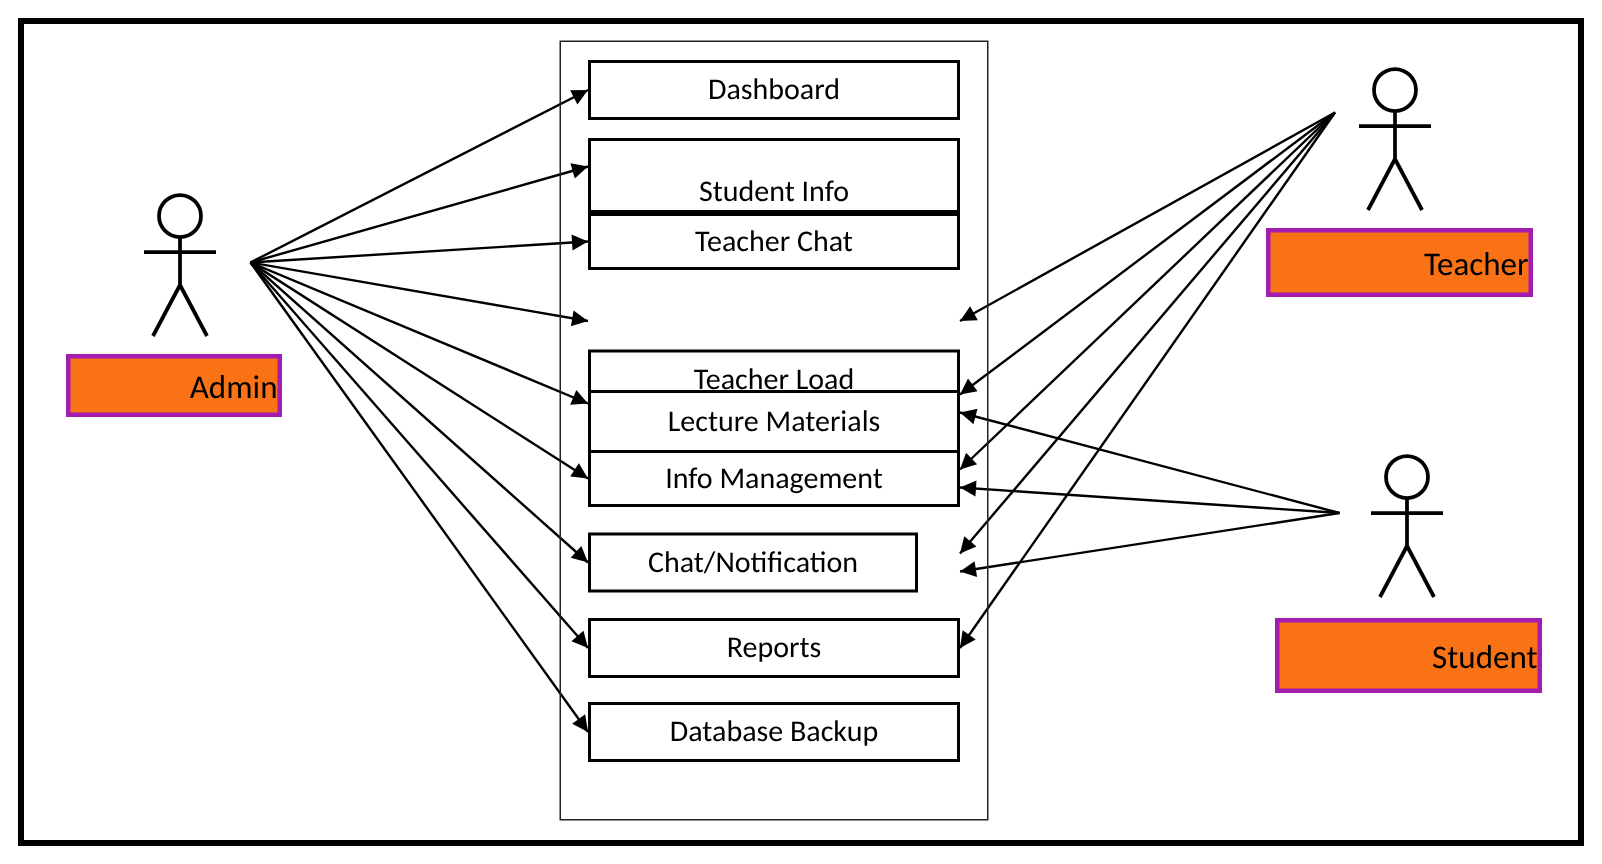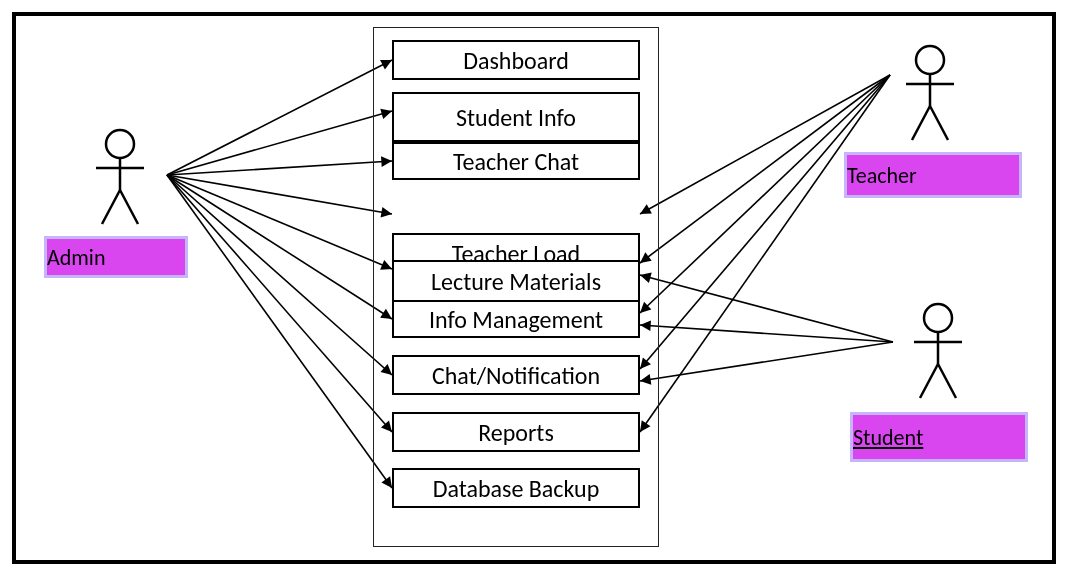--- a/index.html
+++ b/index.html
@@ -1,20 +1,20 @@
 <!DOCTYPE html>
 <html><head>
 <meta charset="utf-8">
 <style>
   html,body{margin:0;padding:0;background:#fff;font-family:Calibri,Arial,sans-serif}
   #stage{position:relative;width:1068px;height:576px}
   .outer-border{position:absolute;left:12px;top:12px;width:1044px;height:552px;border:4px solid #000;box-sizing:border-box}
   .system-box{position:absolute;border:1.5px solid #222;box-sizing:border-box}
-  .usecase{position:absolute;border:2px solid #000;box-sizing:border-box;display:flex;align-items:center;justify-content:center;font-size:24px;background:#fff}
-  .actor-label{position:absolute;border:3px solid #c4b5fd;box-sizing:border-box;display:flex;align-items:center;justify-content:flex-start;font-size:22px;background:#d946ef}
+  .usecase{position:absolute;border:2px solid #000;box-sizing:border-box;display:flex;align-items:center;justify-content:center;font-size:20px;background:#fff}
+  .actor-label{position:absolute;border:3px solid #a21caf;box-sizing:border-box;display:flex;align-items:center;justify-content:flex-end;font-size:22px;background:#f97316}
   svg{position:absolute;left:0;top:0}
 </style>
 </head>
 <body>
 
 <div id="stage">
   <div class="outer-border"></div>
 
   <svg id="svg" width="1068" height="576">
     <defs>
@@ -65,49 +65,49 @@
         </g>
       </g>
   </svg>
 
   <div class="system-box" id="system-box" style="left: 373px; top: 27px; width: 286px; height: 520px;"></div>
 
   <div id="usecases-layer">
       <div class="usecase" style="left: 392px; top: 40px; width: 248px; height: 40px;">
         <span>Dashboard</span>
       </div>
-      <div class="usecase" style="left: 392px; top: 92px; width: 248px; height: 50px;">
+      <div class="usecase" style="left: 392px; top: 92px; width: 248px; height: 50px; align-items: flex-end;">
         <span>Student Info</span>
       </div>
       <div class="usecase" style="left: 392px; top: 142px; width: 248px; height: 38px;">
         <span>Teacher Chat</span>
       </div>
       <div class="usecase" style="left: 392px; top: 194px; width: 248px; height: 40px; margin-top: 39px;">
         <span>Teacher Load</span>
       </div>
       <div class="usecase" style="left: 392px; top: 248px; width: 248px; height: 42px; margin-top: 12px;">
         <span>Lecture Materials</span>
       </div>
       <div class="usecase" style="left: 392px; top: 300px; width: 248px; height: 38px;">
         <span>Info Management</span>
       </div>
-      <div class="usecase" style="left: 392px; top: 355px; width: 248px; height: 40px;">
+      <div class="usecase" style="left: 392px; top: 355px; width: 220px; height: 40px;">
         <span>Chat/Notification</span>
       </div>
       <div class="usecase" style="left: 392px; top: 412px; width: 248px; height: 40px;">
         <span>Reports</span>
       </div>
       <div class="usecase" style="left: 392px; top: 468px; width: 248px; height: 40px;">
         <span>Database Backup</span>
       </div>
     </div>
   <div id="actor-labels-layer">
       <div class="actor-label" style="left: 44px; top: 236px; width: 144px; height: 42px;">
         <span>Admin</span>
       </div>
       <div class="actor-label" style="left: 844px; top: 152px; width: 178px; height: 46px;">
         <span>Teacher</span>
       </div>
-      <div class="actor-label" style="left: 850px; top: 412px; width: 178px; height: 50px; text-decoration: underline;">
+      <div class="actor-label" style="left: 850px; top: 412px; width: 178px; height: 50px;">
         <span>Student</span>
       </div>
     </div>
 </div>
 
 </body></html>

